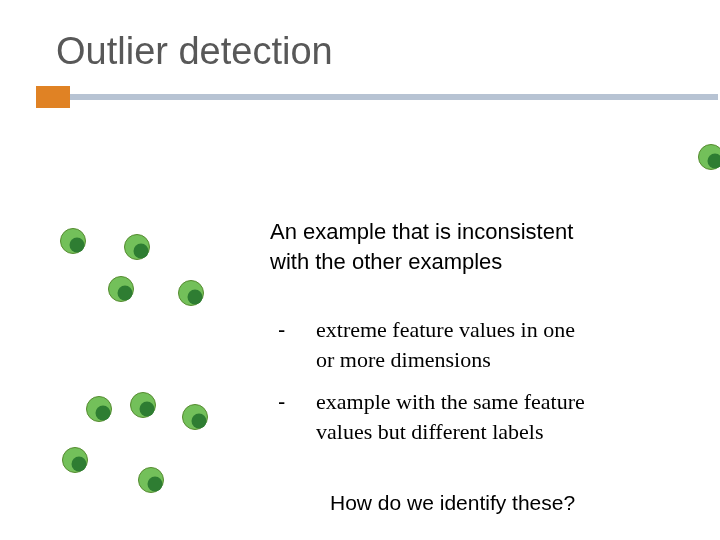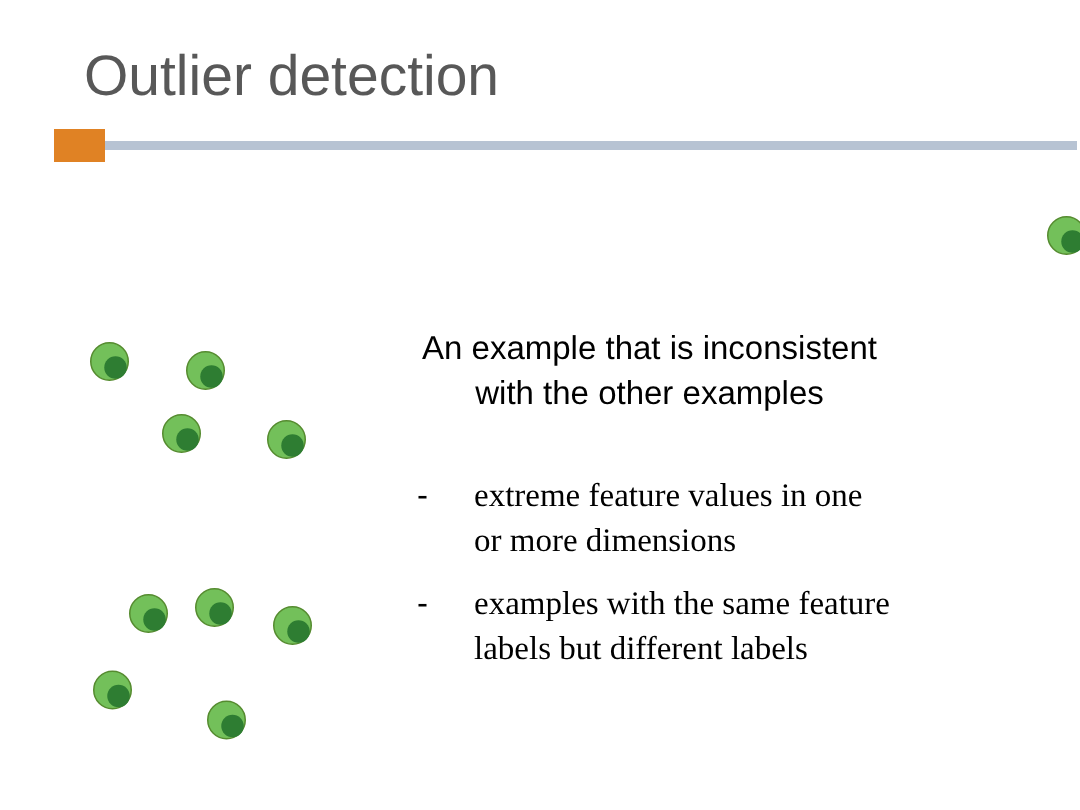--- a/index.html
+++ b/index.html
@@ -4,21 +4,21 @@
 <style>
   * { box-sizing: border-box; margin: 4px; padding: 0; }
   html, body { width: 720px; height: 540px; background: #fff; font-family: Arial, Helvetica, sans-serif; overflow: hidden; }
   .slide { position: relative; width: 720px; height: 540px; }
   .title { position: absolute; left: 40px; top: 14px; font-size: 38px; color: #585858; font-weight: 400; }
   .orange-block { position: absolute; left: 20px; top: 70px; width: 34px; height: 22px; background: #e08224; }
   .grey-rule { position: absolute; left: 54px; top: 78px; width: 648px; height: 6px; background: #b7c3d3; }
   .dot-area { position: absolute; left: 0; top: 0; width: 720px; height: 540px; }
   .dot { position: absolute; border-radius: 50%; }
   .dot-inner { position: absolute; border-radius: 50%; left: 50%; top: 50%; transform: translate(-50%,-50%); }
-  .body-text { position: absolute; left: 254px; top: 201px; width: 326px; font-size: 22px; line-height: 30px; color: #000; text-align: center; }
+  .body-text { position: absolute; left: 254px; top: 201px; width: 326px; font-size: 22px; line-height: 30px; color: #000; }
   .bullet-list { position: absolute; left: 254px; top: 291px; width: 335px; font-size: 22px; line-height: 30px; color: #000; }
   .bullet-row { display: flex; }
   .bullet-dash { width: 30px; flex: 0 0 30px; }
   .bullet-body { flex: 1; font-family: Liberation Serif, serif; }
   .question { position: absolute; left: 314px; top: 475px; font-size: 21px; color: #000; }
 </style>
 </head>
 <body>
 <div class="slide">
 
@@ -61,18 +61,19 @@
 
 <div class="body-text">An example that is inconsistent with the other examples</div>
 
 <div class="bullet-list">
   <div class="bullet-row">
     <div class="bullet-dash">-</div>
     <div class="bullet-body">extreme feature values in one or more dimensions</div>
   </div>
   <div class="bullet-row">
     <div class="bullet-dash">-</div>
-    <div class="bullet-body">examples with the same feature labels but different labels</div>
+    <div class="bullet-body">example with the same feature values but different labels</div>
   </div>
 </div>
 
+<div class="question">How do we identify these?</div>
 
 </div>
 
 </body></html>

